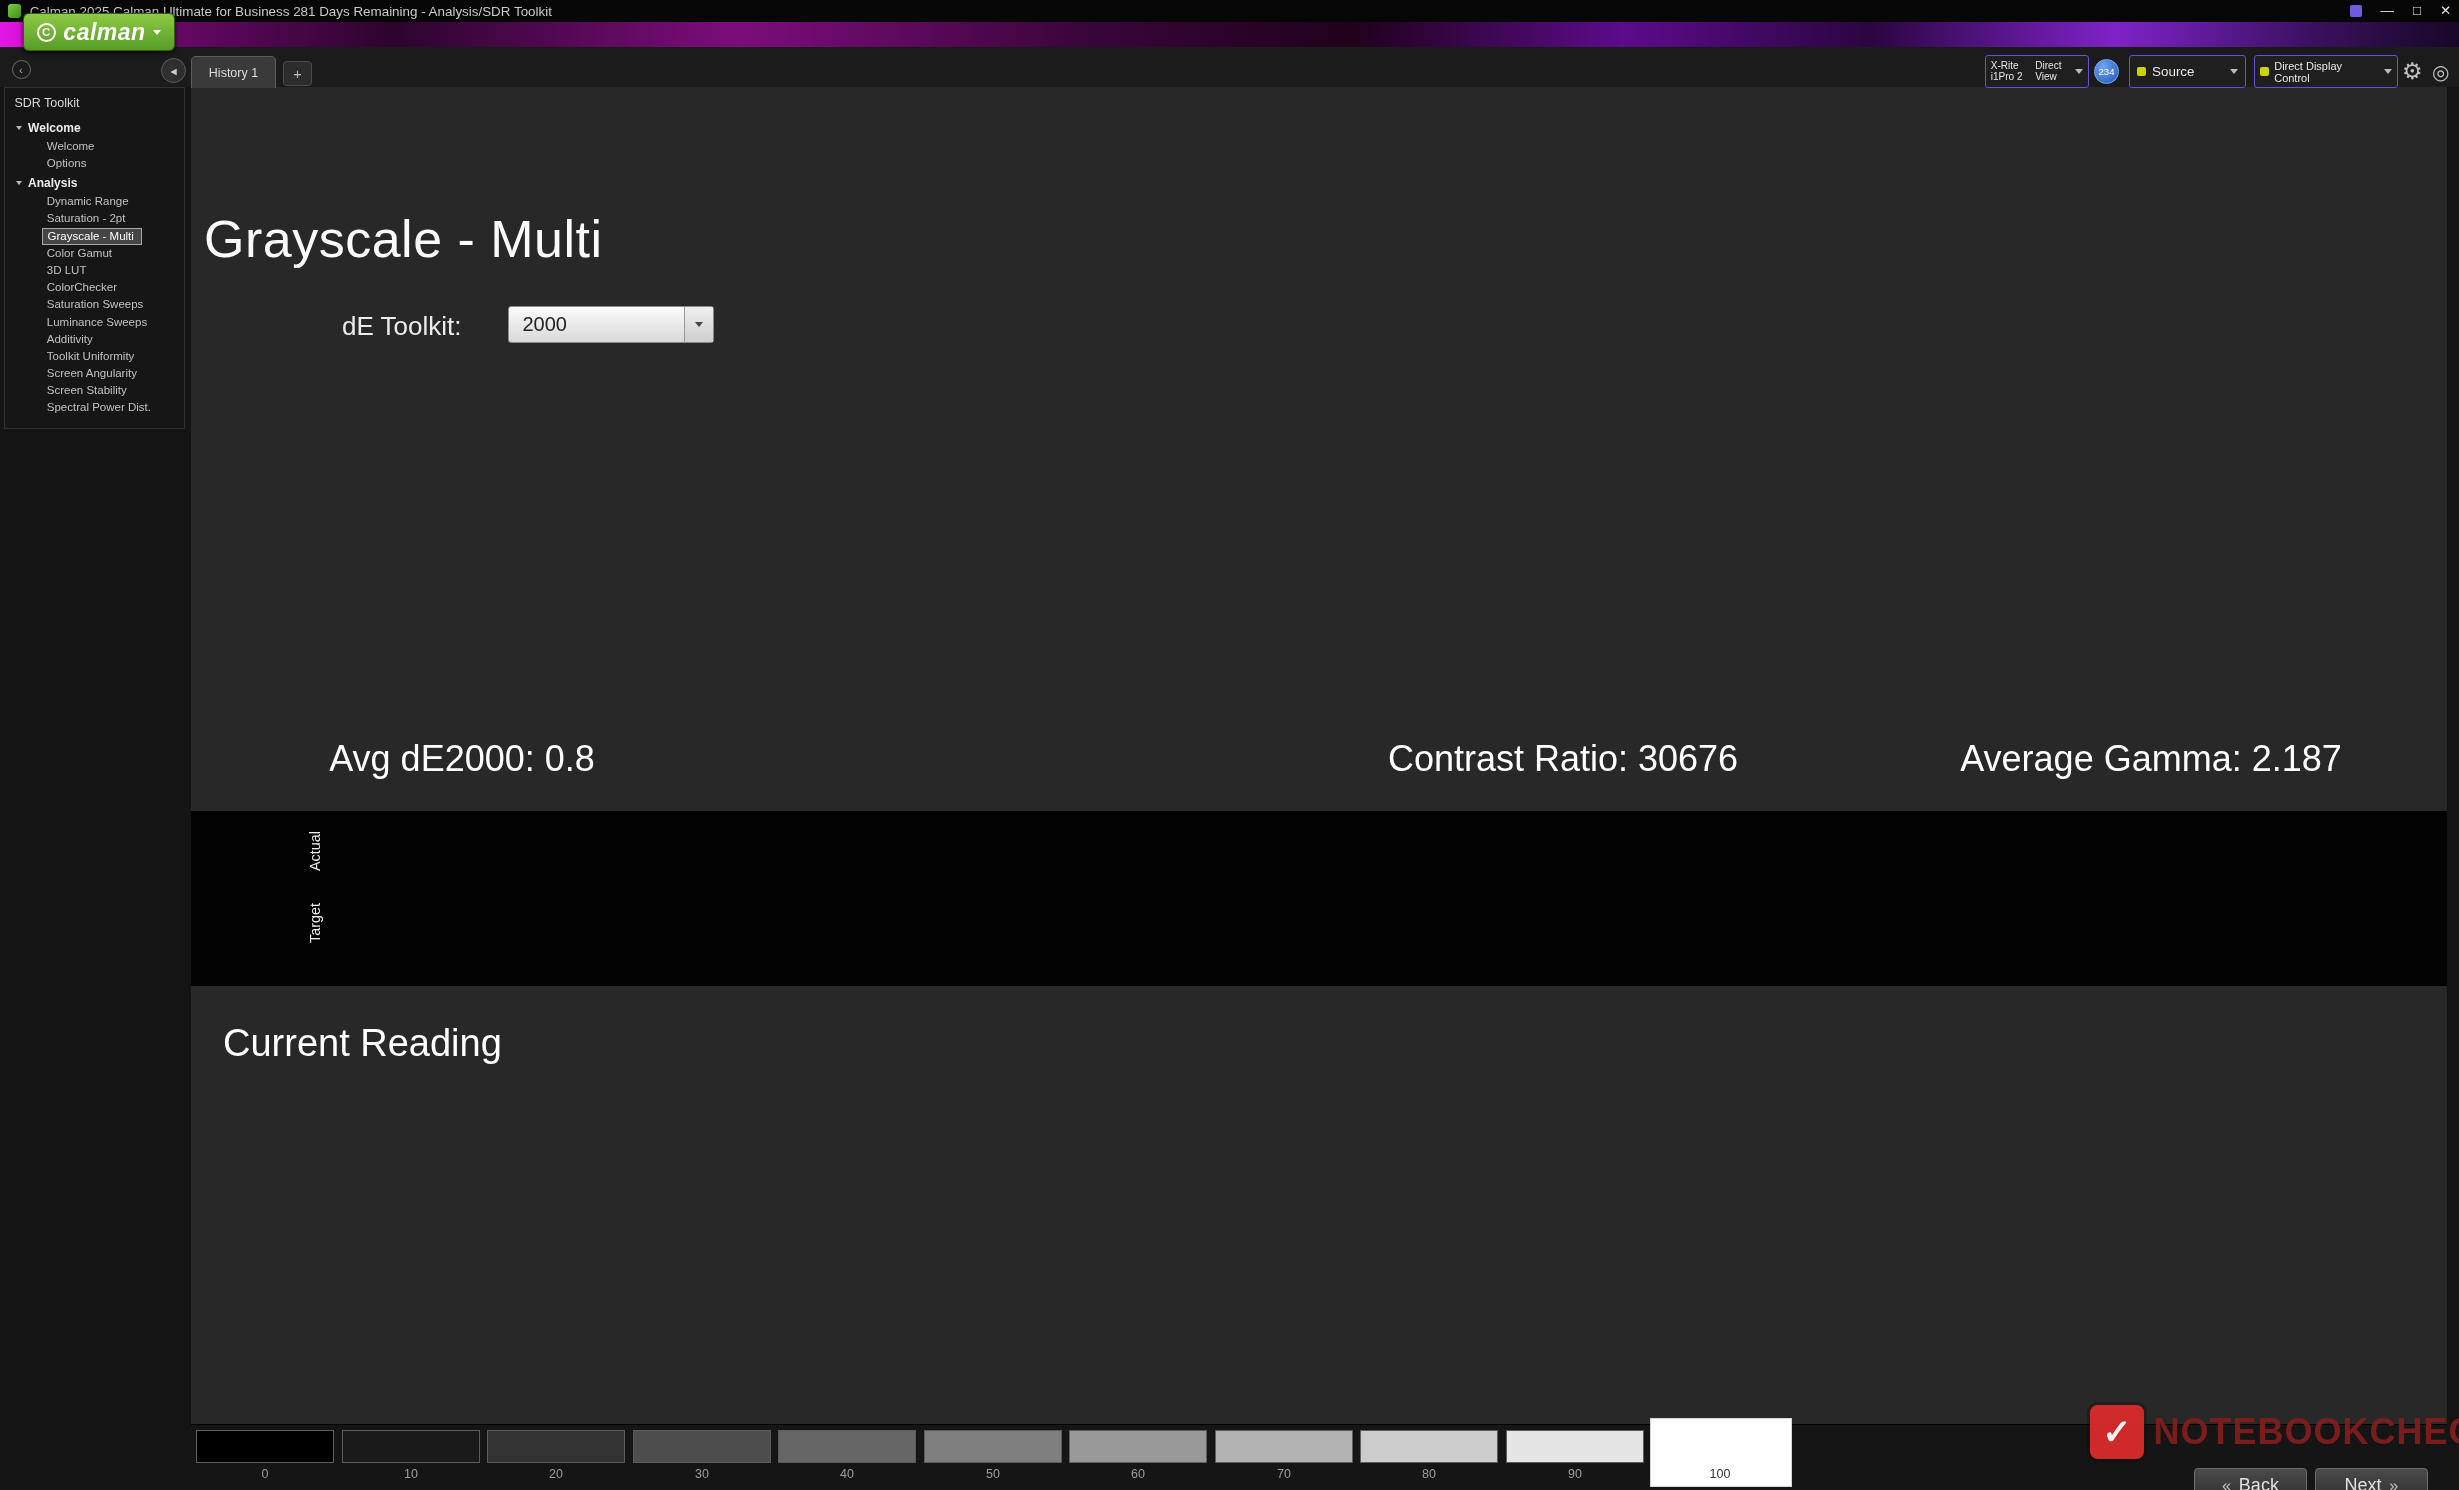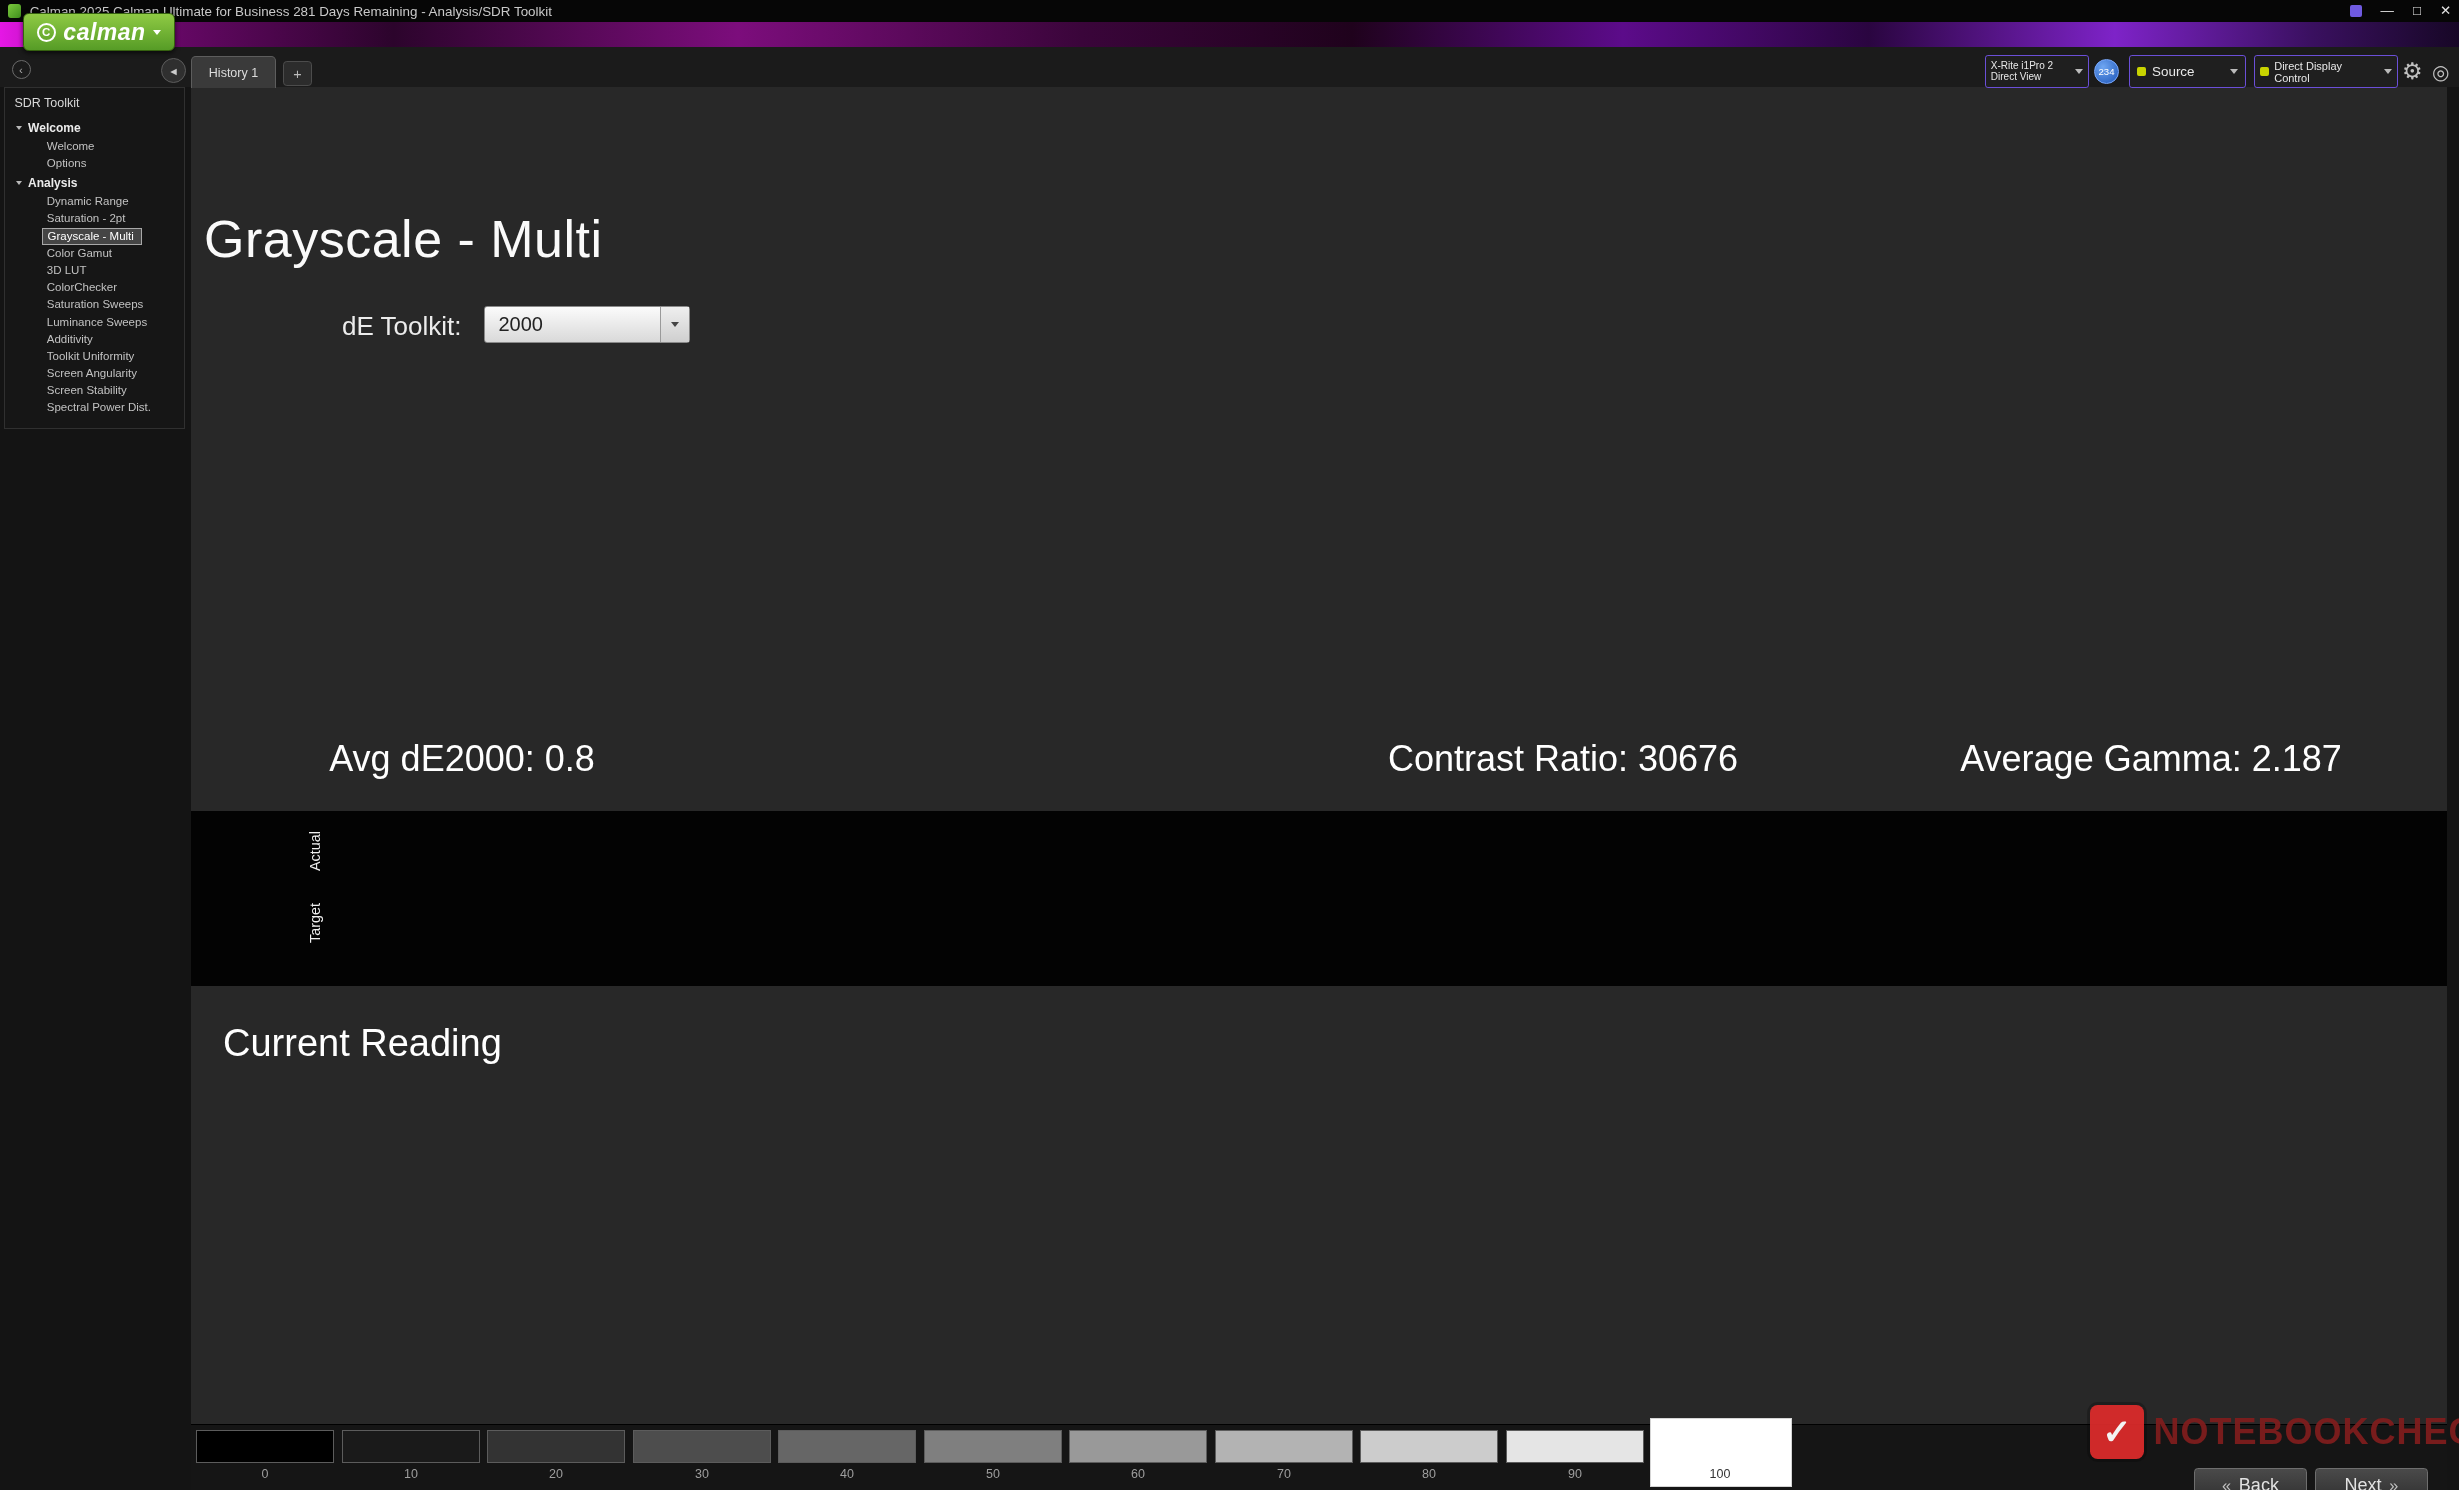--- a/index.html
+++ b/index.html
@@ -25,42 +25,42 @@
 .tri{width:0;height:0;border-left:4.8px solid transparent;border-right:4.8px solid transparent;border-top:5.8px solid #fff}
 
 
 #tabrow{position:absolute;left:0;top:47px;width:2459px;height:40px;background:#1b1b1b;z-index:1}
 #sidebar-pin{position:absolute;left:11.5px;top:60px;width:19px;height:19px;border:1px solid #6a6a6a;border-radius:50%;color:#aaa;font-size:11.5px;display:flex;align-items:center;justify-content:center;z-index:6}
 #sidebar-collapse{position:absolute;left:161px;top:58px;width:25px;height:25px;background:#2f2f2f;border:1px solid #5c5c5c;border-radius:50%;color:#ccc;font-size:10.6px;display:flex;align-items:center;justify-content:center;z-index:6}
 #history-tab{position:absolute;left:191px;top:56px;width:85px;height:32px;background:#3a3a3a;border:1px solid #5d5d5d;border-bottom:none;border-radius:4.8px 4.8px 0 0;color:#ddd;font-size:12.5px;display:flex;align-items:center;justify-content:center;z-index:6}
 #plus-tab{position:absolute;left:283px;top:61px;width:29px;height:25px;background:#2c2c2c;border:1px solid #4c4c4c;border-radius:3.8px;color:#bbb;font-size:14.4px;display:flex;align-items:center;justify-content:center;z-index:6}
 .ctl{position:absolute;top:55px;height:33px;background:#1f1f1f;border:1.9px solid #6b4fd8;border-radius:2.9px;display:flex;align-items:center;color:#e8e8e8;z-index:6}
 #meter-ctl{left:1985px;width:104px;padding:0 4.8px;gap:3.8px}
-#meter-lines{display:flex;flex-direction:column;line-height:10.6px;font-size:10px;flex:1}
+#meter-lines{display:flex;flex-direction:row;line-height:10.6px;font-size:10px;flex:1}
 #source-ctl{left:2129px;width:117px;padding:0 6.7px;gap:5.8px;font-size:13.4px}
 #ddc-ctl{left:2254px;width:144px;padding:0 4.8px;gap:4.8px;font-size:11px}
 .accent-dot{width:9.6px;height:9.6px;background:#c9d400;border-radius:1.9px;flex:none}
 .ctl .tri{margin-left:auto;border-top-color:#bbb;flex:none}
 #meter-badge{position:absolute;left:2094px;top:59px;width:25px;height:25px;border-radius:50%;background:radial-gradient(circle at 35% 30%,#6fa6f2,#1d55b8);border:1px solid #79a9ff;color:#fff;font-size:9.6px;display:flex;align-items:center;justify-content:center;z-index:7}
 #gear-icon{position:absolute;left:2402px;top:55px;font-size:23px;color:#c0c0c0;line-height:33px;z-index:6}
 #reticle-icon{position:absolute;left:2432px;top:56px;font-size:20px;color:#c0c0c0;line-height:33px;z-index:6}
 
 
 #sidebar{position:absolute;left:3.8px;top:87px;width:181px;background:#161616;border:1px solid #303030;padding-bottom:11.5px;z-index:10}
 #sidebar-title{font-size:12.5px;color:#d8d8d8;padding:7.7px 9.6px 7.7px}
 .side-group{display:flex;align-items:center;gap:5.8px;padding:3.8px 0 2.9px 11.5px;color:#ececec;font-size:12px;font-weight:bold}
 .side-group .tri-down{width:0;height:0;border-left:3.8px solid transparent;border-right:3.8px solid transparent;border-top:4.8px solid #b9b9b9}
 .side-item{font-size:11.5px;color:#c2c2c2;padding:1.9px 3.8px 1.9px 42px;line-height:13.4px;white-space:nowrap}
 .side-item.selected{background:#454545;outline:1px solid #a8a8a8;color:#fff;width:fit-content;margin:1px 0 1px 38px;padding:1px 6.7px 1px 4.8px}
 
 
 #main{position:absolute;left:191px;top:87px;width:2256px;height:1404px;background:#282828;z-index:1}
 #page-title{position:absolute;left:204px;top:209px;font-size:52px;font-weight:300;color:#fafafa;letter-spacing:0.5px;z-index:2}
 #de-formula-label{position:absolute;left:342px;top:311px;font-size:26px;color:#ececec;z-index:2}
-#de-formula-select{position:absolute;left:484px;top:306px;width:206px;height:37px;background:linear-gradient(180deg,#fbfbfb,#d9d9d9);border:1px solid #8a8a8a;border-radius:2.9px;color:#222;font-size:20px;line-height:35px;padding-left:13.4px;z-index:2}
+#de-formula-select{position:absolute;left:508px;top:306px;width:206px;height:37px;background:linear-gradient(180deg,#fbfbfb,#d9d9d9);border:1px solid #8a8a8a;border-radius:2.9px;color:#222;font-size:20px;line-height:35px;padding-left:13.4px;z-index:2}
 #de-formula-select .select-arrow{position:absolute;right:0;top:0;width:29px;height:100%;border-left:1px solid #9a9a9a;background:linear-gradient(180deg,#efefef,#cfcfcf);display:flex;align-items:center;justify-content:center}
 #de-formula-select .tri{border-top-color:#444}
 
 
 .stat{position:absolute;top:738px;width:596px;text-align:center;font-size:36px;color:#fff;z-index:2}
 #stat-de{left:164px}#stat-cct{left:857px}#stat-contrast{left:1265px}#stat-gamma{left:1853px}
 
 
 #swatch-panel{position:absolute;left:191px;top:811px;width:2256px;height:175px;background:#030303;z-index:1}
 .vlabel{position:absolute;writing-mode:vertical-rl;transform:rotate(180deg);font-size:14.4px;color:#efefef;text-align:center;z-index:2}

